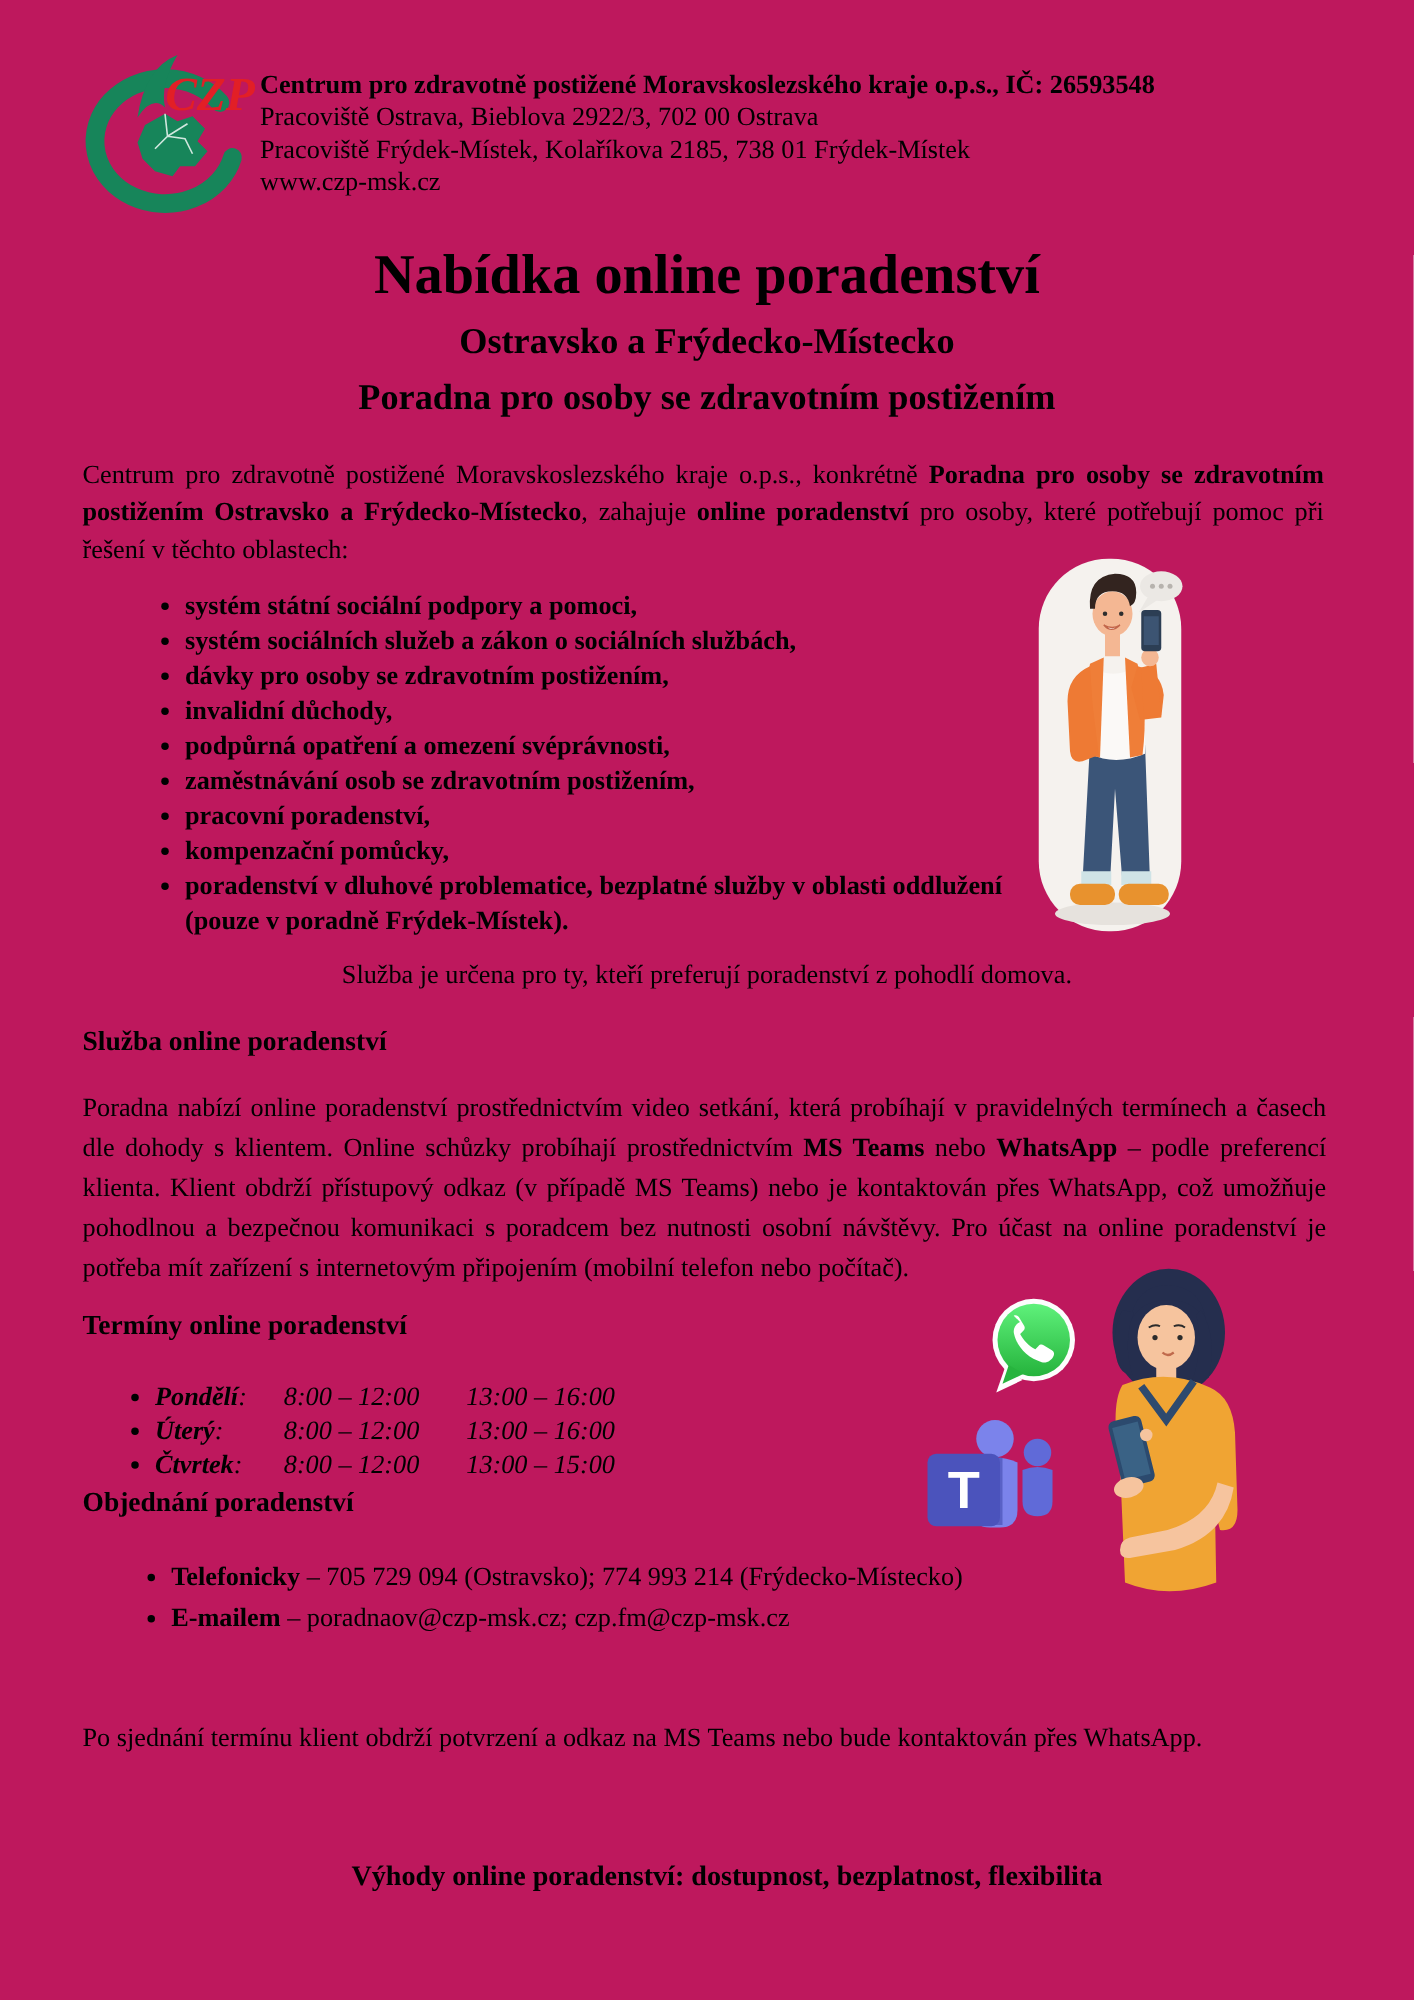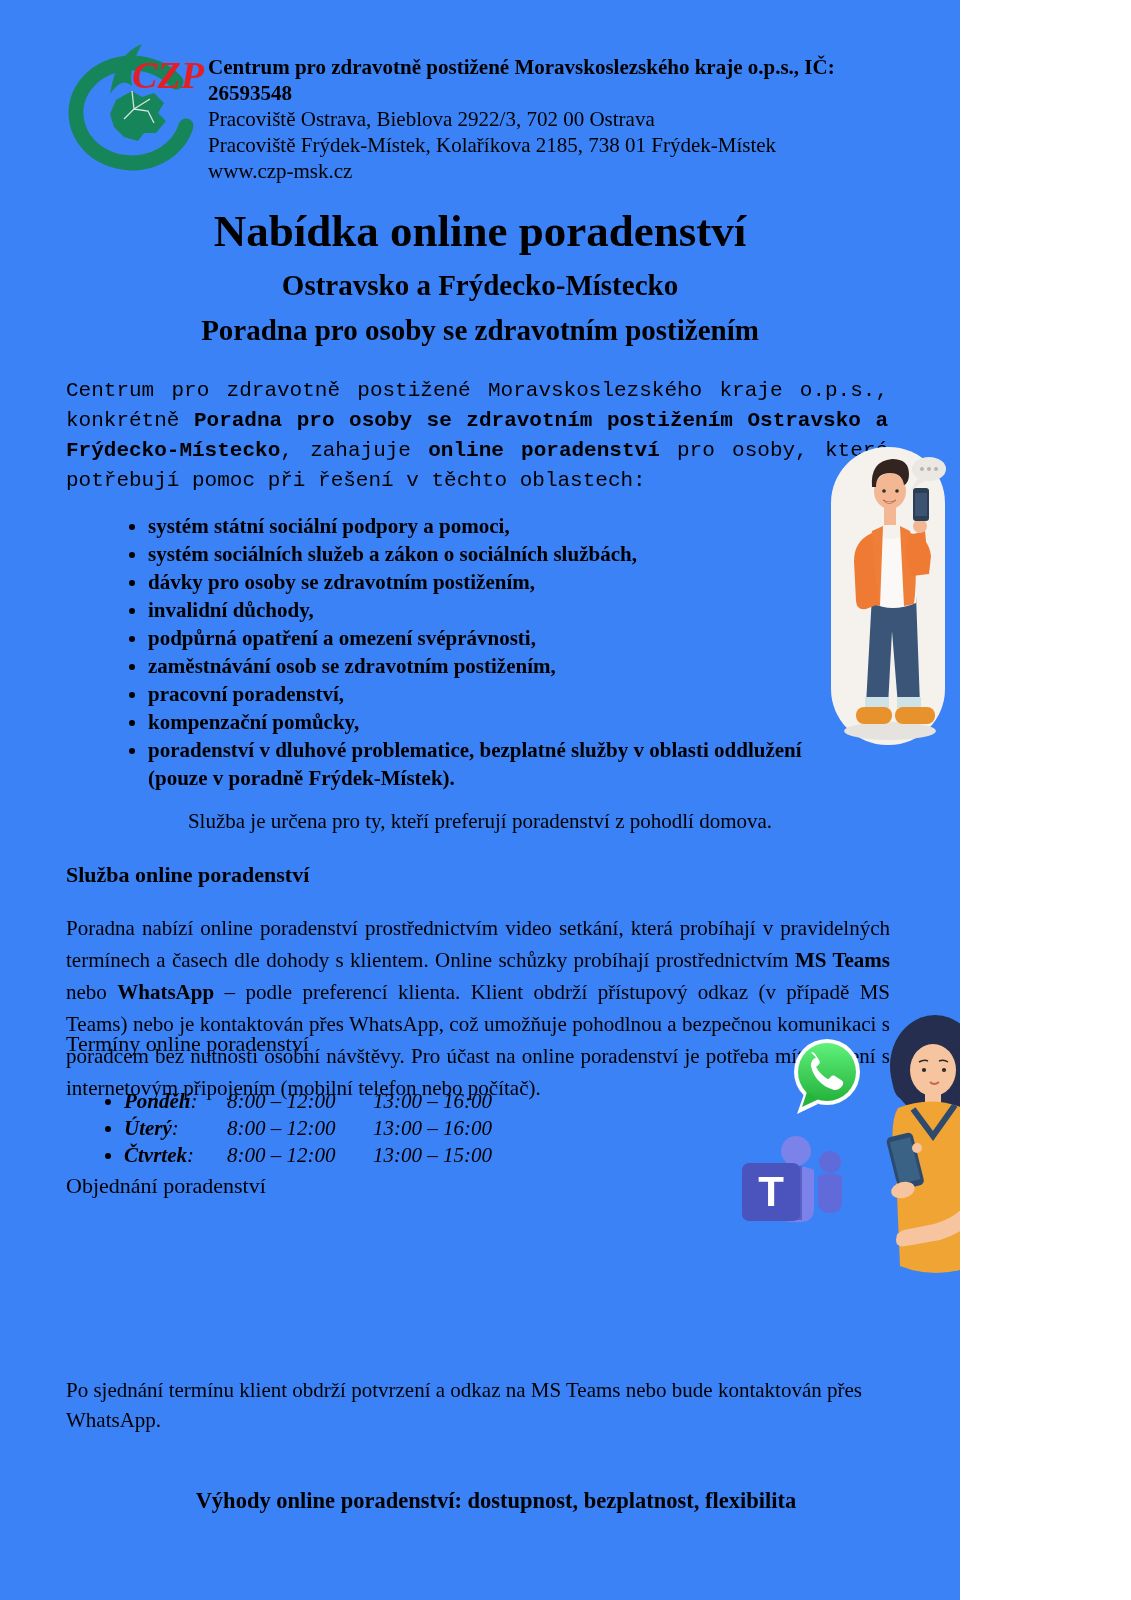--- a/index.html
+++ b/index.html
@@ -1,47 +1,47 @@
 <!DOCTYPE html>
 <html lang="cs"><head>
 <meta charset="utf-8">
 <style>
   html,body{margin:0;padding:0;background:#fff;}
-  .page{position:relative;width:960px;height:1600px;background:#3b82f6;color:#000;
+  .page{position:relative;width:1131px;height:1600px;background:#be185d;color:#000;
         font-family:"Liberation Serif","DejaVu Serif",serif;overflow:hidden;}
 
   
   .header{display:flex;align-items:flex-start;padding:42px 60px 0 58px;}
   .logo{flex:0 0 auto;width:150px;height:130px;}
   .header-text{padding-top:12px;font-size:21px;line-height:26px;}
   .org{font-weight:bold;}
 
   
   .title{margin:22px 0 0;text-align:center;font-size:45px;line-height:1.12;font-weight:bold;}
   .subtitle{margin:12px 0 0;text-align:center;font-size:29px;line-height:1.2;font-weight:bold;}
   .subtitle + .subtitle{margin-top:10px;}
 
   .b{font-weight:bold;}
 
-  p.intro{margin:28px 72px 0 66px;font-size:21px;line-height:30px;text-align:justify;font-family:Liberation Mono, monospace;}
+  p.intro{margin:28px 72px 0 66px;font-size:21px;line-height:30px;text-align:justify;}
 
   ul.topics{margin:16px 12px 0;padding-left:136px;width:790px;box-sizing:border-box;
             font-weight:bold;font-size:21px;line-height:28px;}
   ul.topics li{margin:0;}
 
   p.tagline{margin:16px 0 0;text-align:center;font-size:21px;line-height:26px;}
 
   h3.sec{margin:28px 66px 16px;font-size:22px;line-height:26px;font-weight:bold;}
   p.body-just{margin:24px 70px 0 66px;font-size:21px;line-height:32px;text-align:justify;}
 
   
   .abs{position:absolute;left:0;width:100%;}
   .sec-terminy{top:1030px;}
   .sec-objednani{top:1172px;}
-  .sec-terminy h3,.sec-objednani h3{margin:0 66px;font-size:22px;line-height:27px;font-weight:normal;}
+  .sec-terminy h3,.sec-objednani h3{margin:16px 66px;font-size:22px;line-height:27px;font-weight:bold;}
   ul.schedule{margin:31px 17px 0;padding-left:107px;font-size:21px;line-height:27px;font-style:italic;}
   .sched-day{display:inline-block;width:103px;}
   .sched-am{display:inline-block;width:146px;}
   ul.contacts{margin:30px 0 0;padding-left:137px;max-width:900px;font-size:21px;line-height:33px;}
   p.closing{position:absolute;left:66px;right:60px;top:1375px;margin:0;font-size:21px;line-height:30px;}
   p.benefits{position:absolute;left:0;width:100%;top:1472px;margin:16px;text-align:center;
              font-size:22.5px;font-weight:bold;}
 
   
   .man-illus{position:absolute;left:826px;top:443px;}
@@ -99,20 +99,24 @@
     <h3>Termíny online poradenství</h3>
     <ul class="schedule">
       <li><span class="sched-day"><span class="b">Pondělí</span><span>:</span></span><span class="sched-am">8:00 – 12:00</span><span>13:00 – 16:00</span></li>
       <li><span class="sched-day"><span class="b">Úterý</span><span>:</span></span><span class="sched-am">8:00 – 12:00</span><span>13:00 – 16:00</span></li>
       <li><span class="sched-day"><span class="b">Čtvrtek</span><span>:</span></span><span class="sched-am">8:00 – 12:00</span><span>13:00 – 15:00</span></li>
     </ul>
   </section>
 
   <section class="abs sec-objednani">
     <h3>Objednání poradenství</h3>
+    <ul class="contacts">
+      <li><span class="b">Telefonicky</span><span> – 705 729 094 (Ostravsko); 774 993 214 (Frýdecko-Místecko)</span></li>
+      <li><span class="b">E-mailem</span><span> – poradnaov@czp-msk.cz; czp.fm@czp-msk.cz</span></li>
+    </ul>
   </section>
 
   <p class="closing">Po sjednání termínu klient obdrží potvrzení a odkaz na MS Teams nebo bude kontaktován přes WhatsApp.</p>
   <p class="benefits">Výhody online poradenství: dostupnost, bezplatnost, flexibilita</p>
 
   <div class="man-illus">
     <svg width="130" height="312" viewBox="0 0 130 312">
       <rect x="5" y="4" width="114" height="298" rx="56" fill="#f5f2ee"></rect>
       <ellipse cx="64" cy="288" rx="46" ry="9" fill="#e6e2dd"></ellipse>
       <ellipse cx="103" cy="26" rx="17" ry="12" fill="#ebe8e4"></ellipse>

